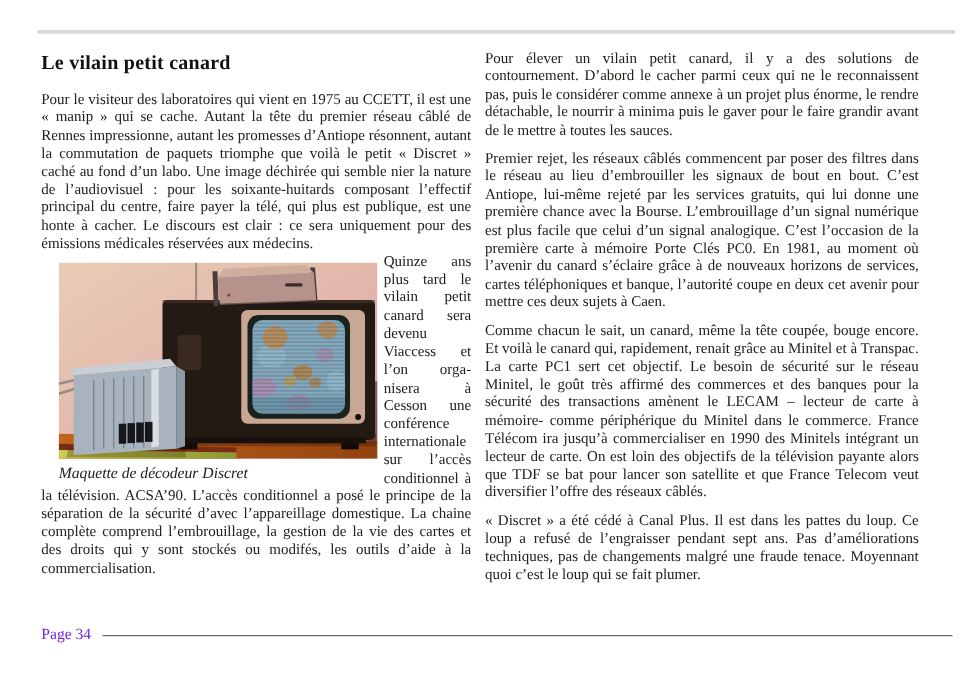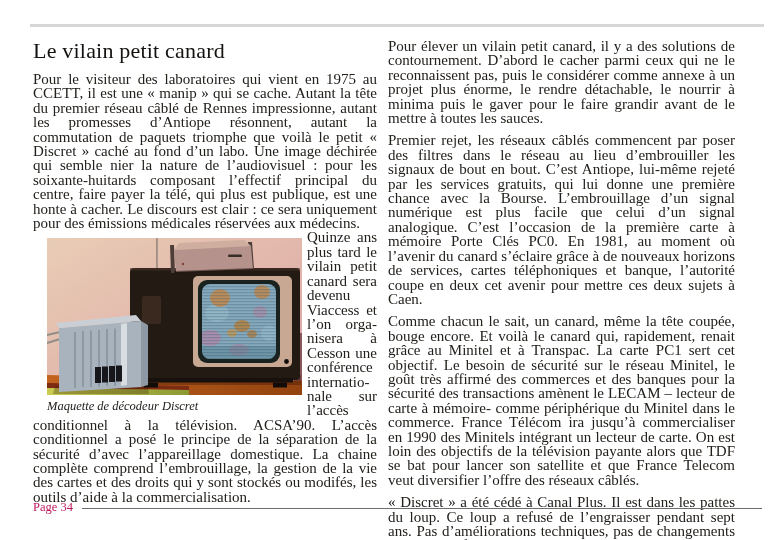--- a/index.html
+++ b/index.html
@@ -6,44 +6,44 @@
   body{
     width:768px;height:540px;position:relative;background:#ffffff;
     font-family:"Liberation Serif","DejaVu Serif",serif;
     color:#23201c;overflow:hidden;
   }
   .top-rule{position:absolute;left:30px;right:4px;top:24px;height:3px;background:#d7d7d7;}
   .columns{position:absolute;left:33px;top:39px;width:702px;display:flex;gap:11px;}
   .col-left{width:344px;}
   .col-right{width:347px;}
   h1.title{
-    font-size:22px;line-height:23px;font-weight:normal;color:#141210;
+    font-size:16px;line-height:23px;font-weight:bold;color:#141210;
     margin:0 0 10px 0;letter-spacing:.2px;
   }
   p.para{
-    font-size:15px;line-height:14.4px;text-align:justify;margin:0;
+    font-size:12px;line-height:14.4px;text-align:justify;margin:0;
     color:#23201c;hyphens:manual;
   }
   .col-right p.para{margin-bottom:8px;}
   .col-right p.para:last-child{margin-bottom:0;}
   figure.photo-fig{
     float:left;width:255px;margin:8px 5px 2px 14px;padding:0;
   }
   figure.photo-fig svg{display:block;}
   figcaption.caption{
     font-size:12.5px;line-height:16px;font-style:italic;text-align:left;
     margin-top:3px;color:#23201c;
   }
   .flow-wrap{overflow:visible;}
   .clear{clear:both;}
   .footer{
     position:absolute;left:33px;right:6px;top:500px;
     display:flex;align-items:center;gap:9px;
   }
-  .footer .page-label{font-size:12.5px;color:#be185d;white-space:nowrap;}
+  .footer .page-label{font-size:12.5px;color:#6d28d9;white-space:nowrap;}
   .footer .footer-rule{flex:1;height:1px;background:#6e6e6e;margin-top:2px;}
 </style>
 </head>
 <body>
 
 <div class="top-rule"></div>
 
 <div class="columns">
 
   <div class="col-left">

